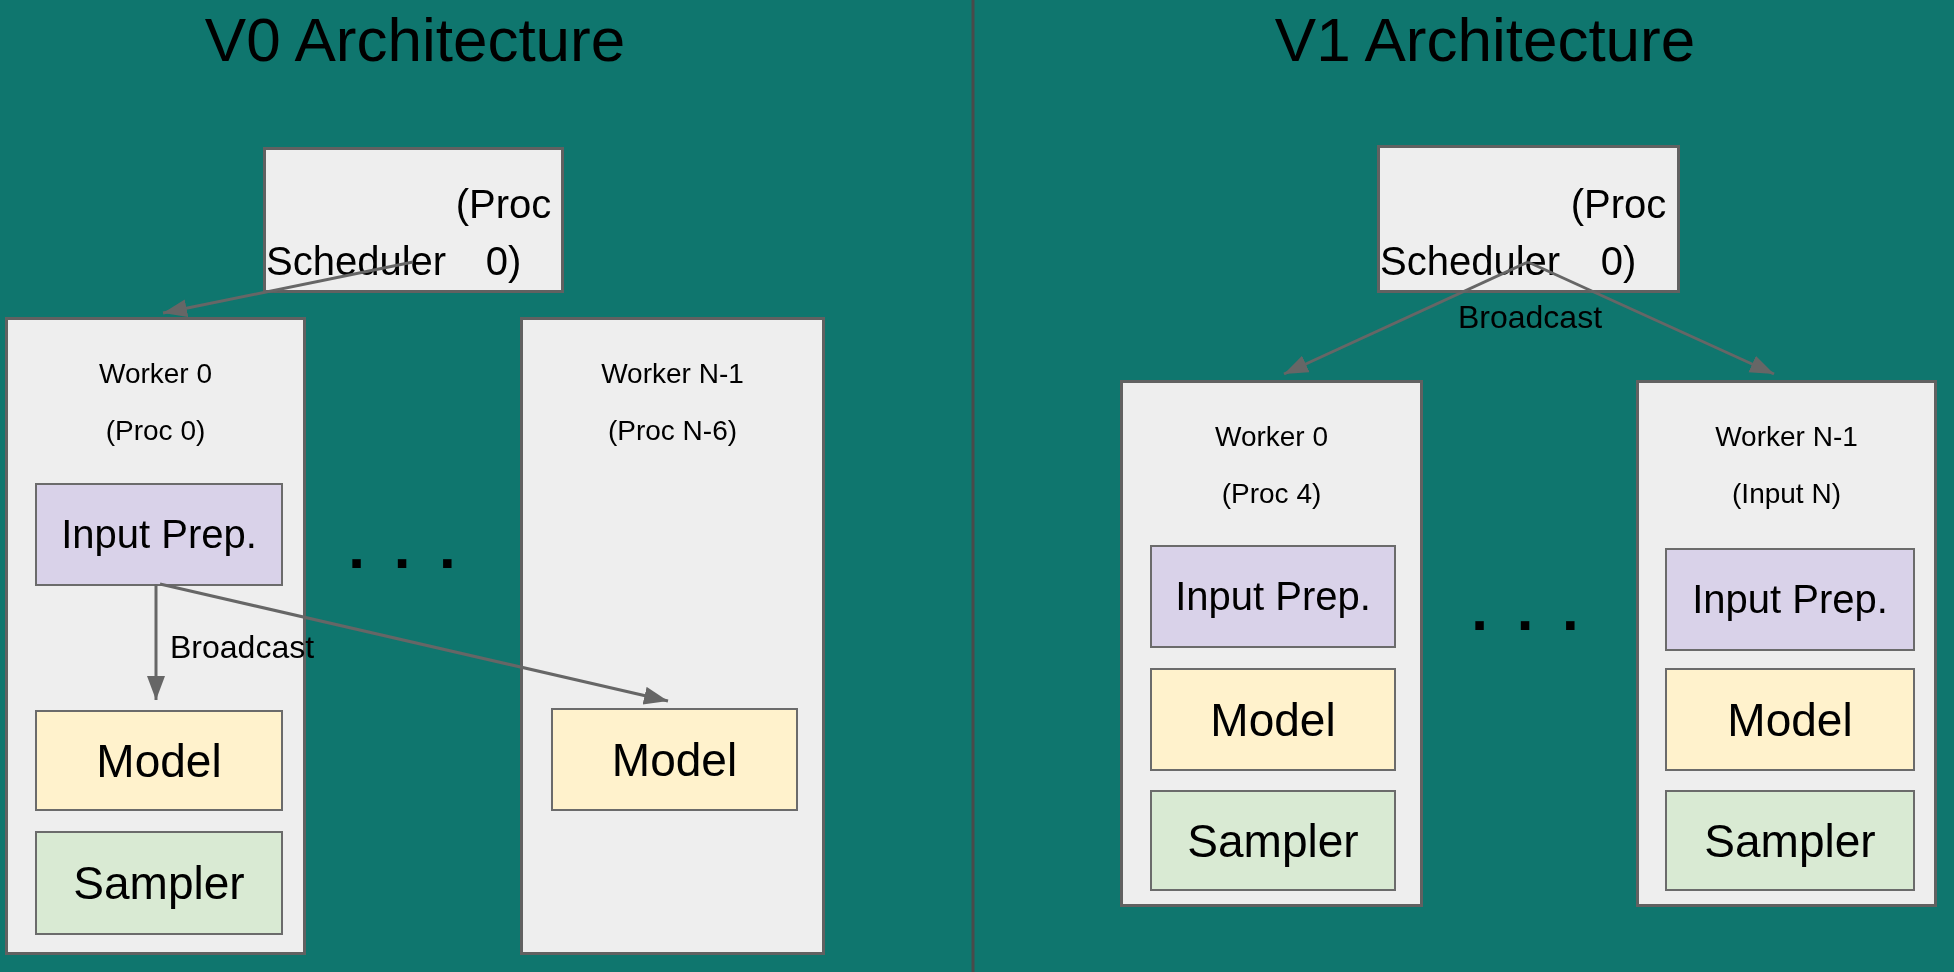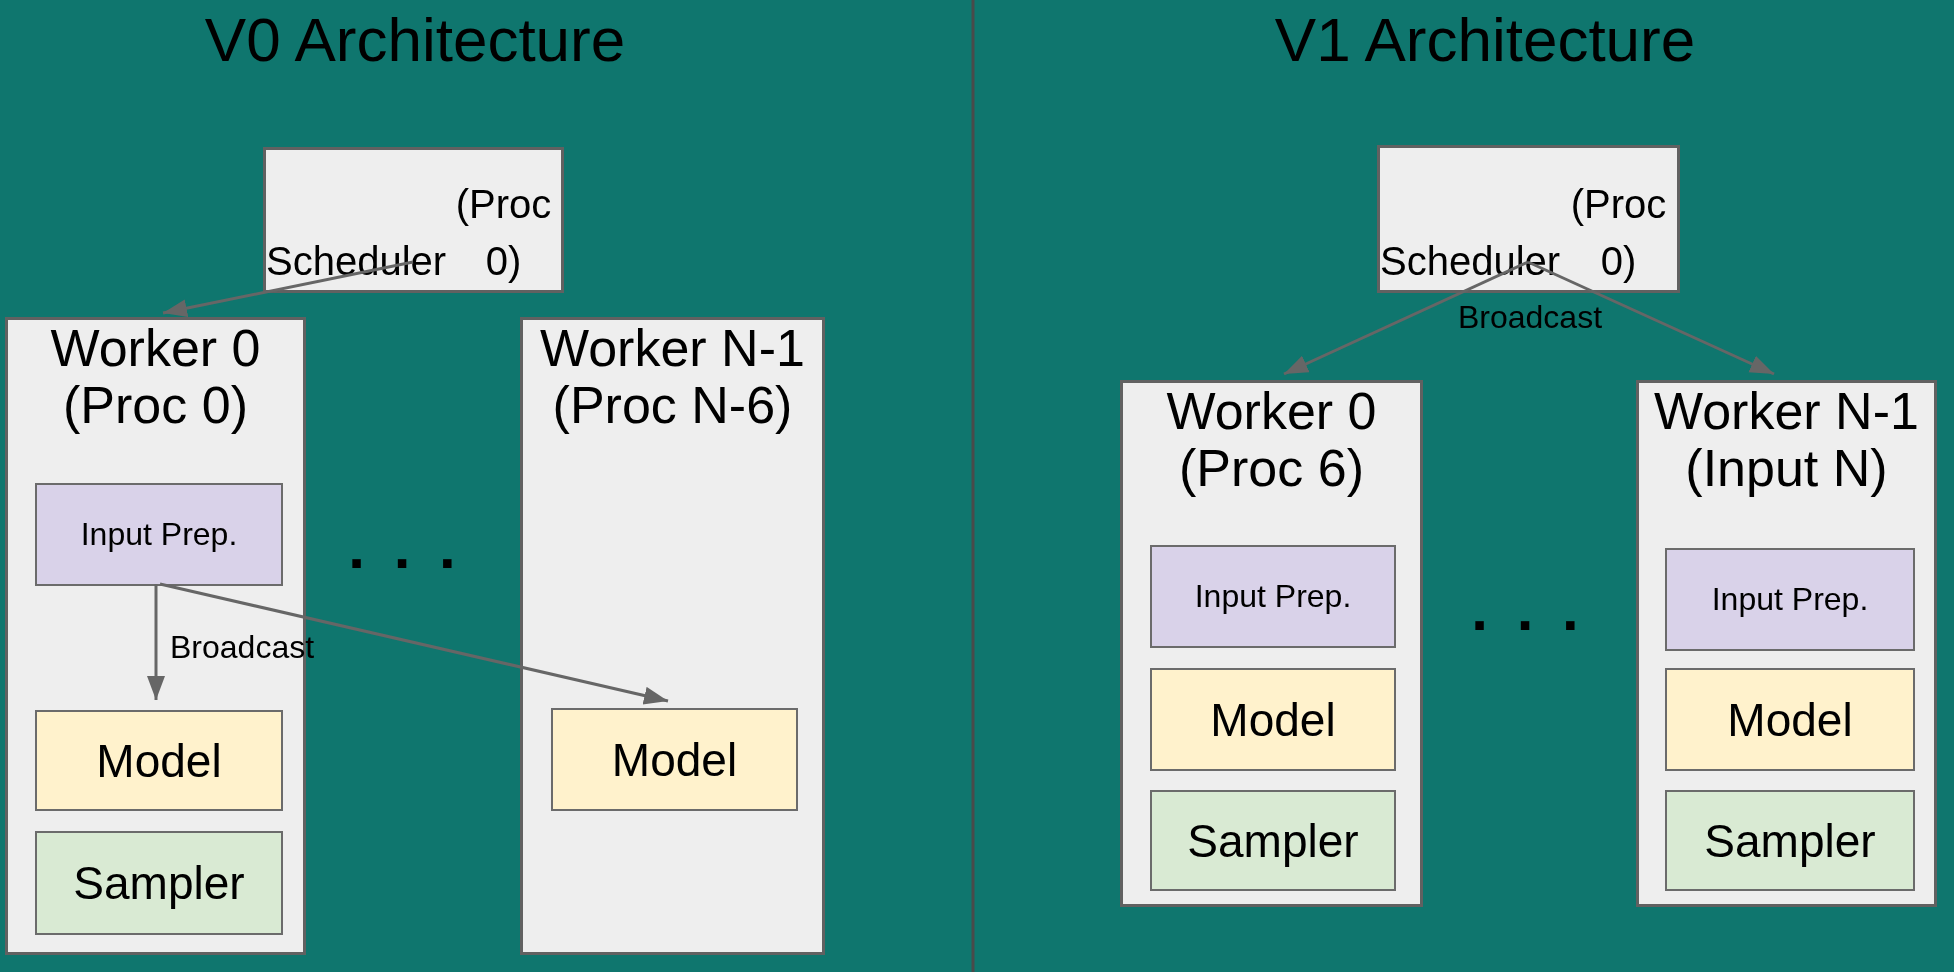--- a/index.html
+++ b/index.html
@@ -48,35 +48,36 @@
     position: absolute;
     background: #eeeeee;
     border: 3px solid #616161;
   }
   #worker0-v0 { left: 5px;    top: 317px; width: 301px; height: 638px; }
   #workerN-v0 { left: 520px;  top: 317px; width: 305px; height: 638px; }
   #worker0-v1 { left: 1120px; top: 380px; width: 303px; height: 527px; }
   #workerN-v1 { left: 1636px; top: 380px; width: 301px; height: 527px; }
 
   .worker-label {
+    padding-top: 25px;
     width: 100%;
     text-align: center;
-    font-size: 52px;
+    font-size: 28px;
     line-height: 57px;
   }
 
   .sub-box {
     position: absolute;
     border: 2px solid #6b6b6b;
     display: flex;
     align-items: center;
     justify-content: center;
     text-align: center;
   }
-  .inputprep { background: #d9d2e9; font-size: 32px; }
+  .inputprep { background: #d9d2e9; font-size: 40px; }
   .model     { background: #fff2cc; font-size: 46px; }
   .sampler   { background: #d9ead3; font-size: 46px; }
 
   
   #worker0-v0 .inputprep { left: 27px; top: 163px; width: 248px; height: 103px; }
   #worker0-v0 .model     { left: 27px; top: 390px; width: 248px; height: 101px; }
   #worker0-v0 .sampler   { left: 27px; top: 511px; width: 248px; height: 104px; }
   
   #workerN-v0 .model     { left: 28px; top: 388px; width: 247px; height: 103px; }
   
@@ -160,21 +161,21 @@
   <div class="node" id="scheduler-v1">
     <div>Scheduler</div>
     <div>(Proc 0)</div>
   </div>
 
   <div class="broadcast-label" id="broadcast-v1">Broadcast</div>
 
   <div class="worker" id="worker0-v1">
     <div class="worker-label">
       <div>Worker 0</div>
-      <div>(Proc 6)</div>
+      <div>(Proc 4)</div>
     </div>
     <div class="sub-box inputprep">Input Prep.</div>
     <div class="sub-box model">Model</div>
     <div class="sub-box sampler">Sampler</div>
   </div>
 
   <div class="worker" id="workerN-v1">
     <div class="worker-label">
       <div>Worker N-1</div>
       <div>(Input N)</div>

